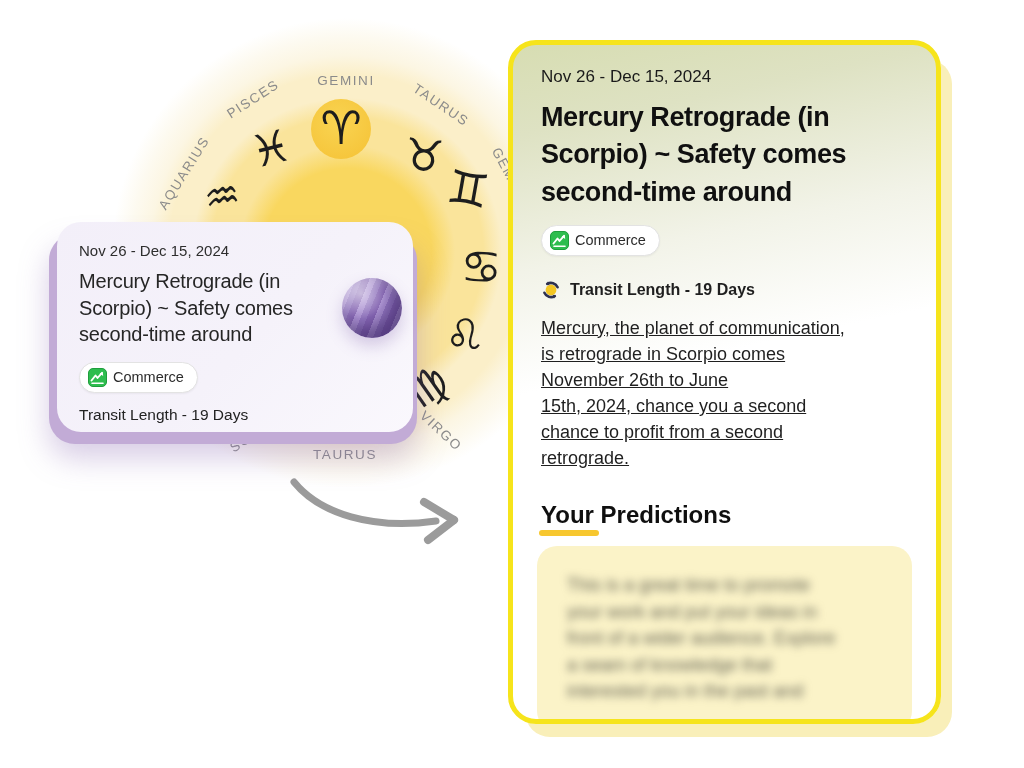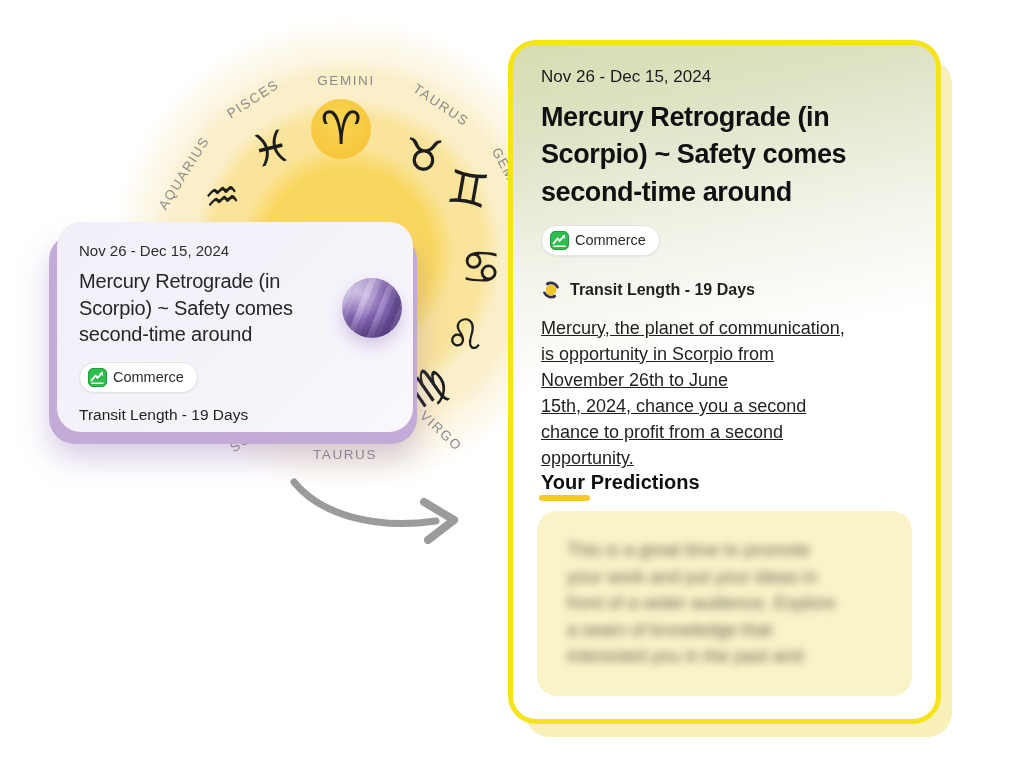--- a/index.html
+++ b/index.html
@@ -92,21 +92,21 @@
     padding:22px 28px 0 28px;overflow:hidden;
     box-shadow:14px 16px 0 -3px #F9EFB9;
   }
   .panel-date{font-size:17px;font-weight:500;color:#1a1a1a;}
   .panel-title{margin-top:12px;font-size:27px;font-weight:700;line-height:1.38;color:#101010;letter-spacing:-0.4px;}
   .panel-title div{white-space:nowrap;}
   .transit-row{display:flex;align-items:center;gap:9px;margin-top:24px;}
   .transit-row .t-label{font-size:16px;font-weight:600;color:#1f1f1f;}
   .panel-desc{margin-top:15px;font-size:18px;line-height:1.45;color:#1f1f1f;}
   .panel-desc div{white-space:nowrap;text-decoration:underline;}
-  .pred-heading{font-size:20px;font-weight:700;color:#0f0f0f;}
+  .pred-heading{margin-top:30px;font-size:24px;font-weight:700;color:#0f0f0f;}
   .word-accent{position:relative;display:inline-block;}
   .word-accent::after{
     content:"";position:absolute;left:-2px;right:-5px;bottom:-7px;height:6px;
     background:#F7C72F;border-radius:3px;
   }
   .pred-box{
     margin:17px -4px 0 -4px;background:#FBF3C8;border-radius:20px;
     padding:26px 26px 26px 30px;
   }
   .pred-text{font-size:18px;line-height:1.47;color:#636254;filter:blur(4px);}
@@ -189,25 +189,25 @@
         <circle cx="10" cy="10" r="5.4" fill="#F3C623"></circle>
         <path d="M16.6 7.2 A7.3 7.3 0 0 0 6.2 3.9" fill="none" stroke="#2E3150" stroke-width="2.6" stroke-linecap="round"></path>
         <path d="M6.9 1.6 L5.3 4.4 L8.4 5.3 Z" fill="#2E3150"></path>
         <path d="M3.4 12.8 A7.3 7.3 0 0 0 13.8 16.1" fill="none" stroke="#2E3150" stroke-width="2.6" stroke-linecap="round"></path>
         <path d="M13.1 18.4 L14.7 15.6 L11.6 14.7 Z" fill="#2E3150"></path>
       </svg>
       <span class="t-label">Transit Length - 19 Days</span>
     </div>
     <div class="panel-desc">
       <div>Mercury, the planet of communication,</div>
-      <div>is opportunity in Scorpio from</div>
+      <div>is retrograde in Scorpio comes</div>
       <div>November 26th to June</div>
       <div>15th, 2024, chance you a second</div>
       <div>chance to profit from a second</div>
-      <div>opportunity.</div>
+      <div>retrograde.</div>
     </div>
     <div class="pred-heading">
       <span class="word-accent">Your</span>
       <span>Predictions</span>
     </div>
     <div class="pred-box">
       <div class="pred-text">
         <div>This is a great time to promote</div>
         <div>your work and put your ideas in</div>
         <div>front of a wider audience. Explore</div>

